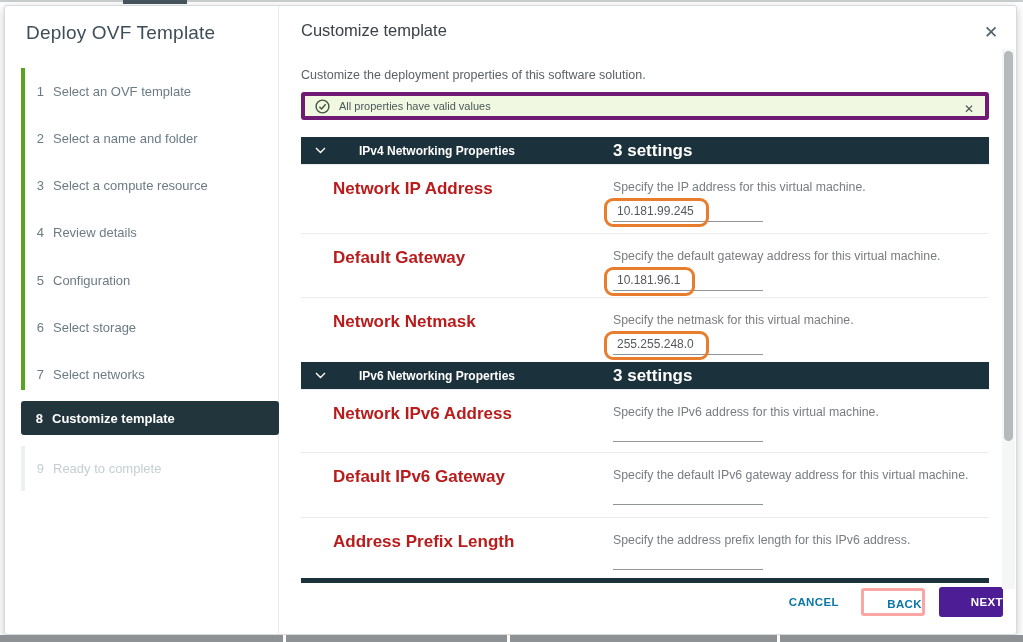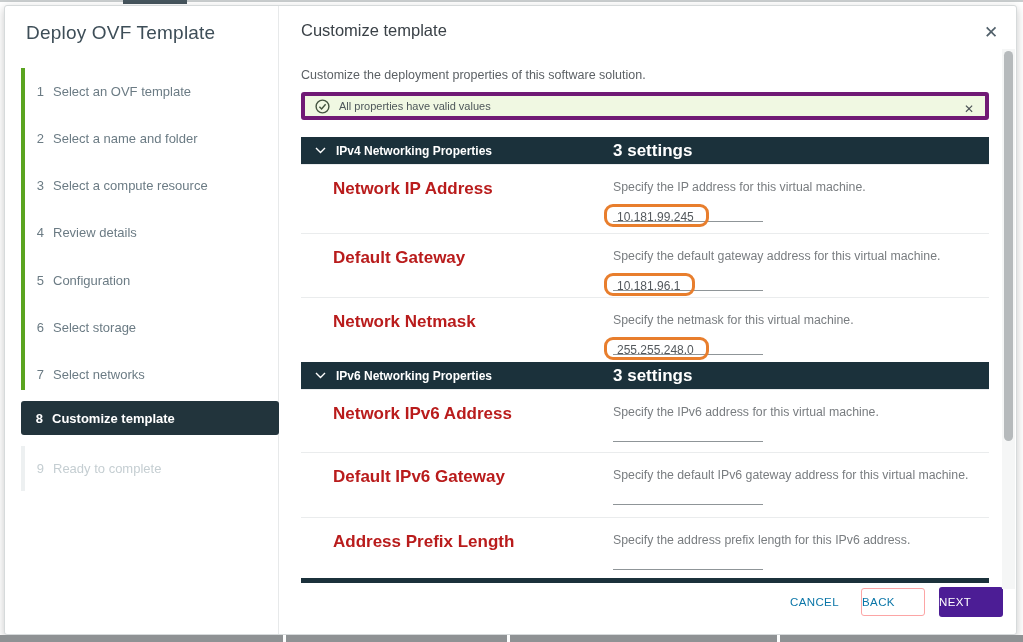--- a/index.html
+++ b/index.html
@@ -42,40 +42,40 @@
             border:4px solid #701a75; border-radius:3px; display:flex; align-items:center; }
   .banner .check { margin:0 9px 0 10px; display:flex; }
   .banner .txt { font-size:11px; color:#4d5659; }
   .banner .x { position:absolute; right:11px; top:6px; font-size:12px; color:#4c5356; cursor:pointer; }
 
   
   .section { position:absolute; left:296px; width:688px; }
   .sec1 { top:131px; } .sec2 { top:356px; }
   .sec-header { height:27px; background:#1b313b; color:#fff; display:flex; align-items:center; position:relative; cursor:pointer; }
   .sec-header .chev { margin:0 10px 0 14px; display:flex; }
-  .sec-header .sec-title { font-size:12px; font-weight:bold; }
+  .sec-header .sec-title { font-size:12px; font-weight:bold;margin-left:23px; }
   .sec-header .sec-count { position:absolute; left:312px; font-size:17px; font-weight:bold; }
   .row { display:flex; border-top:1px solid #eaeced; }
   .row:first-of-type { border-top:none; }
   .row .lcol { width:312px; padding:14px 0 0 32px; font-size:17px; color:#b91c1c;font-weight:bold; }
   .row .rcol { flex:1; padding-top:14px; }
   .desc { font-size:12.3px; color:#797d80; line-height:17px; white-space:nowrap; }
   .field { position:relative; width:150px; margin-top:4px; height:22px; }
   .row.empty .field { margin-top:8px; height:13px; }
   .underline { position:absolute; left:0; bottom:0; width:150px; border-bottom:1px solid #8f9598; }
-  .value-box { position:absolute; left:-9px; bottom:-5px; padding:4px 12px 0 10px;
+  .value-box { position:absolute; left:-9px; bottom:-5px; padding:4px 12px 6px 10px;
                border:3px solid #e87e2d; border-radius:9px; font-size:12px; line-height:13px;
                color:#54595d; white-space:nowrap; background:transparent; }
   .cutbar { position:absolute; left:296px; top:572px; width:688px; height:5px; background:#1b313b; }
 
   
   .footer { position:absolute; top:581px; right:13px; height:30px; display:flex; align-items:center; gap:14px; }
-  .btn { font-size:11.5px; font-weight:normal; letter-spacing:.4px; cursor:pointer; text-align:left; }
+  .btn { font-size:11.5px; font-weight:bold; letter-spacing:.4px; cursor:pointer; text-align:right; }
   .btn-cancel { color:#0b76a8; padding:0 8px; }
-  .btn-back { color:#0b76a8; border:1px solid #fca5a5; border-radius:3px; background:#fff; width:64px; height:28px; line-height:26px; }
+  .btn-back { color:#0b76a8; border:3px solid #fca5a5; border-radius:3px; background:#fff; width:64px; height:28px; line-height:26px; }
   .btn-next { color:#fff; background:#4c1d95; border-radius:3px; width:64px; height:30px; line-height:30px; }
 
   
   .scroll-track { position:absolute; right:1px; top:43px; width:13px; height:540px; background:#f5f6f6; }
   .scroll-thumb { position:absolute; right:2px; top:2px; width:9px; height:390px; background:#b6babc; border-radius:5px; cursor:pointer; }
 </style>
 </head>
 <body>
 
 <div class="stage">

